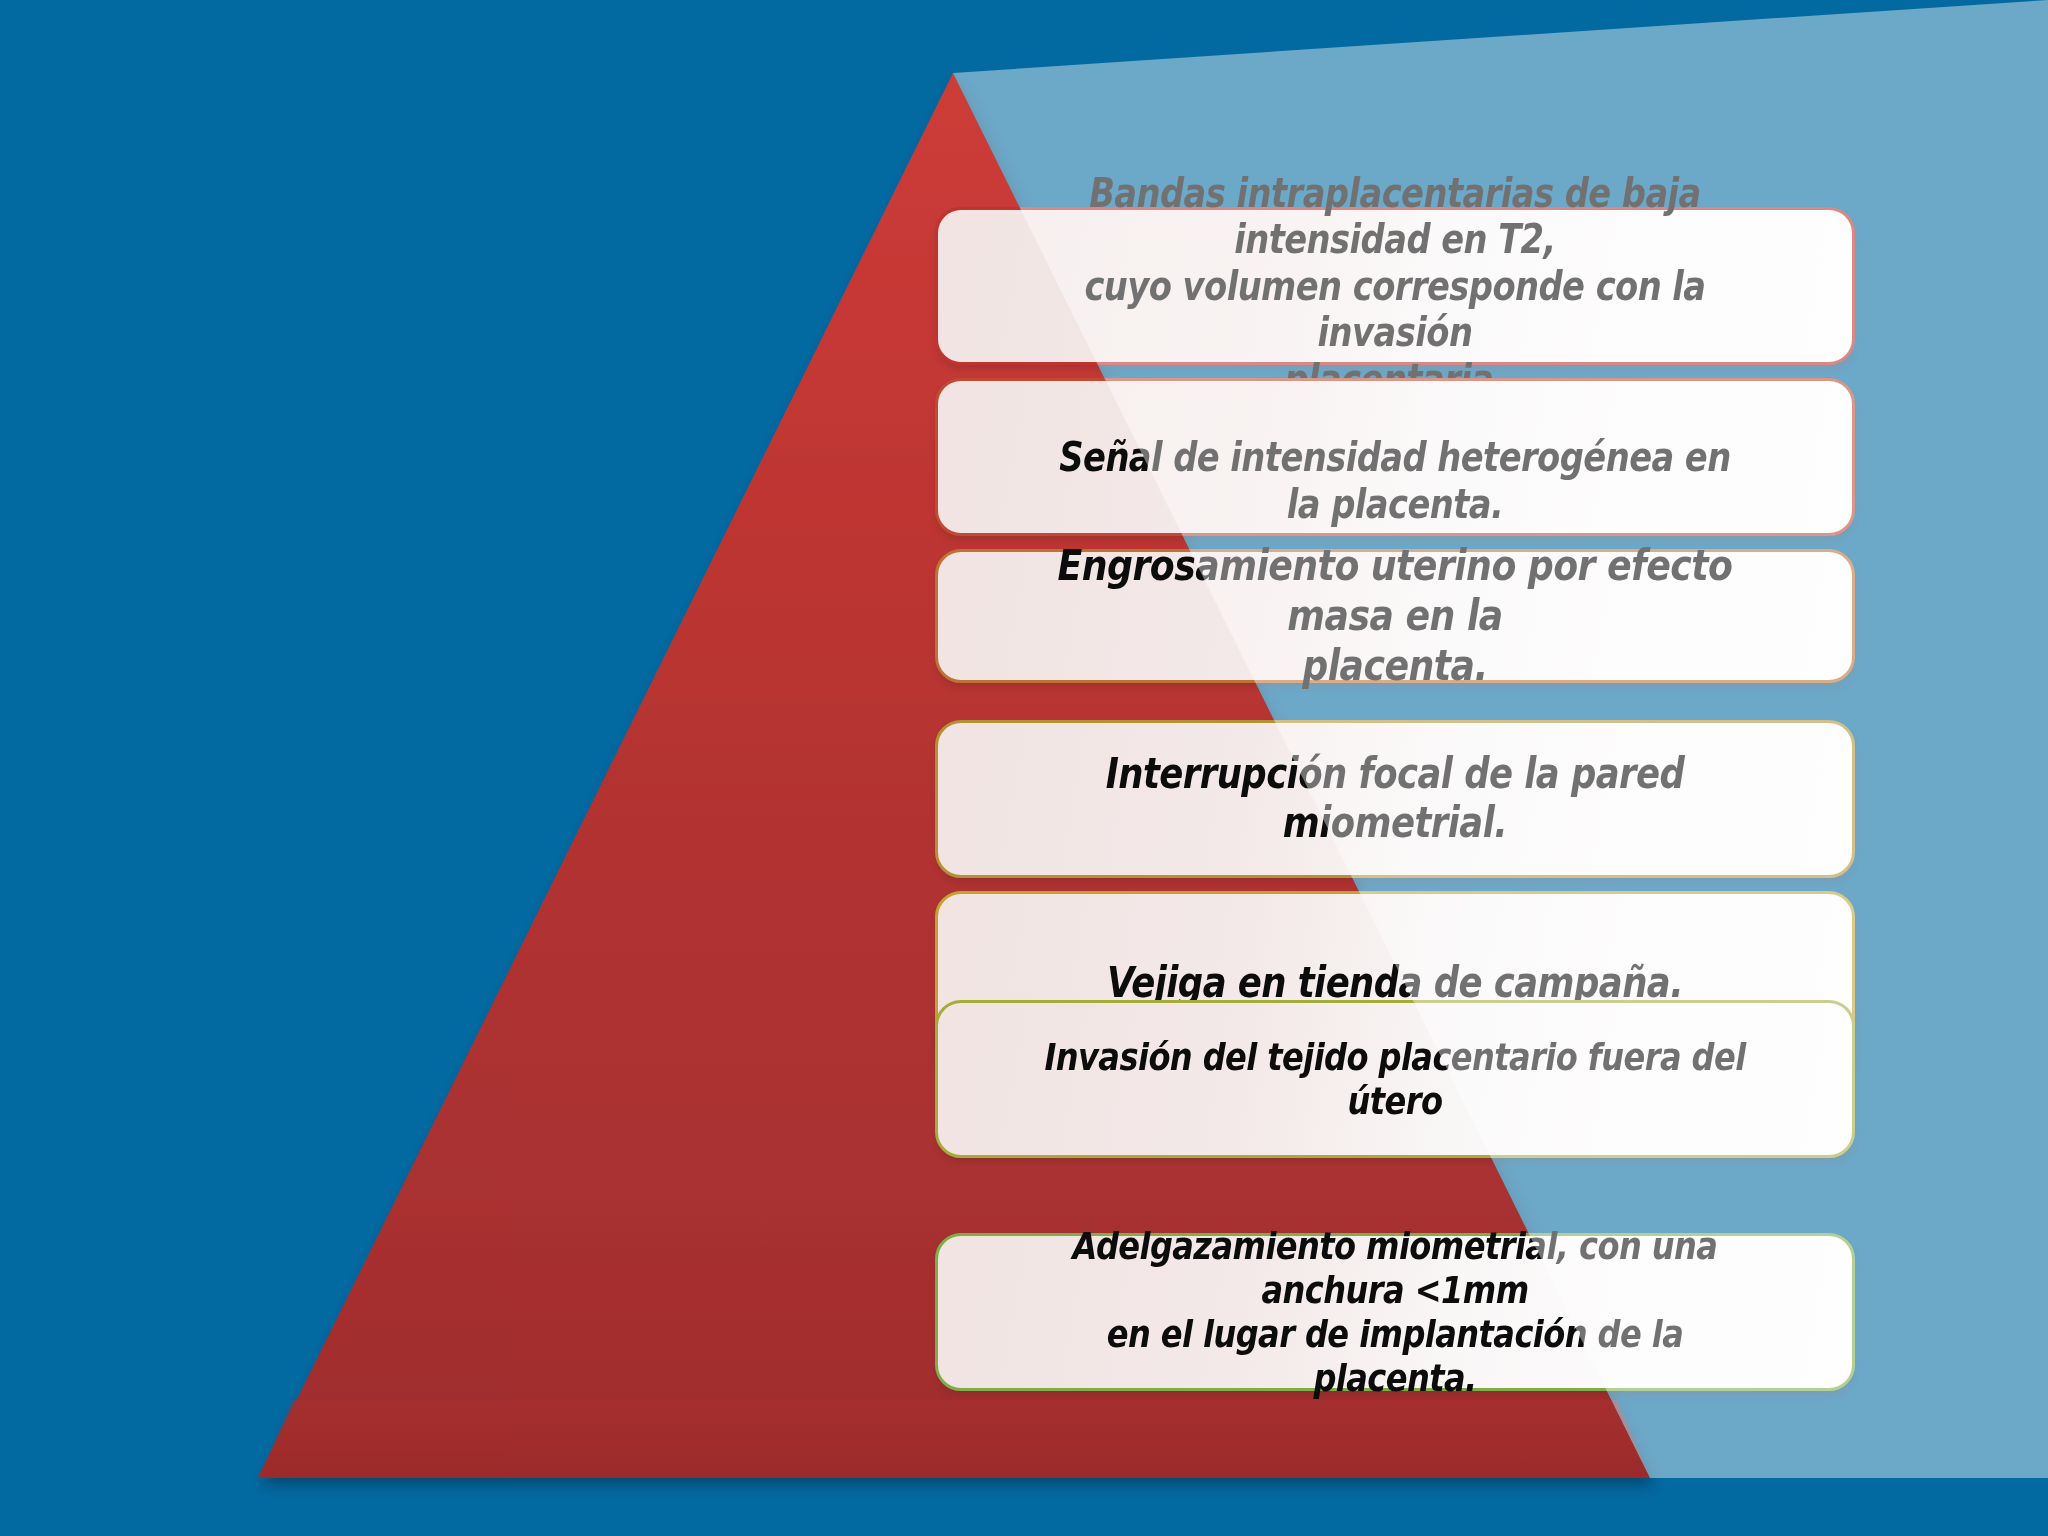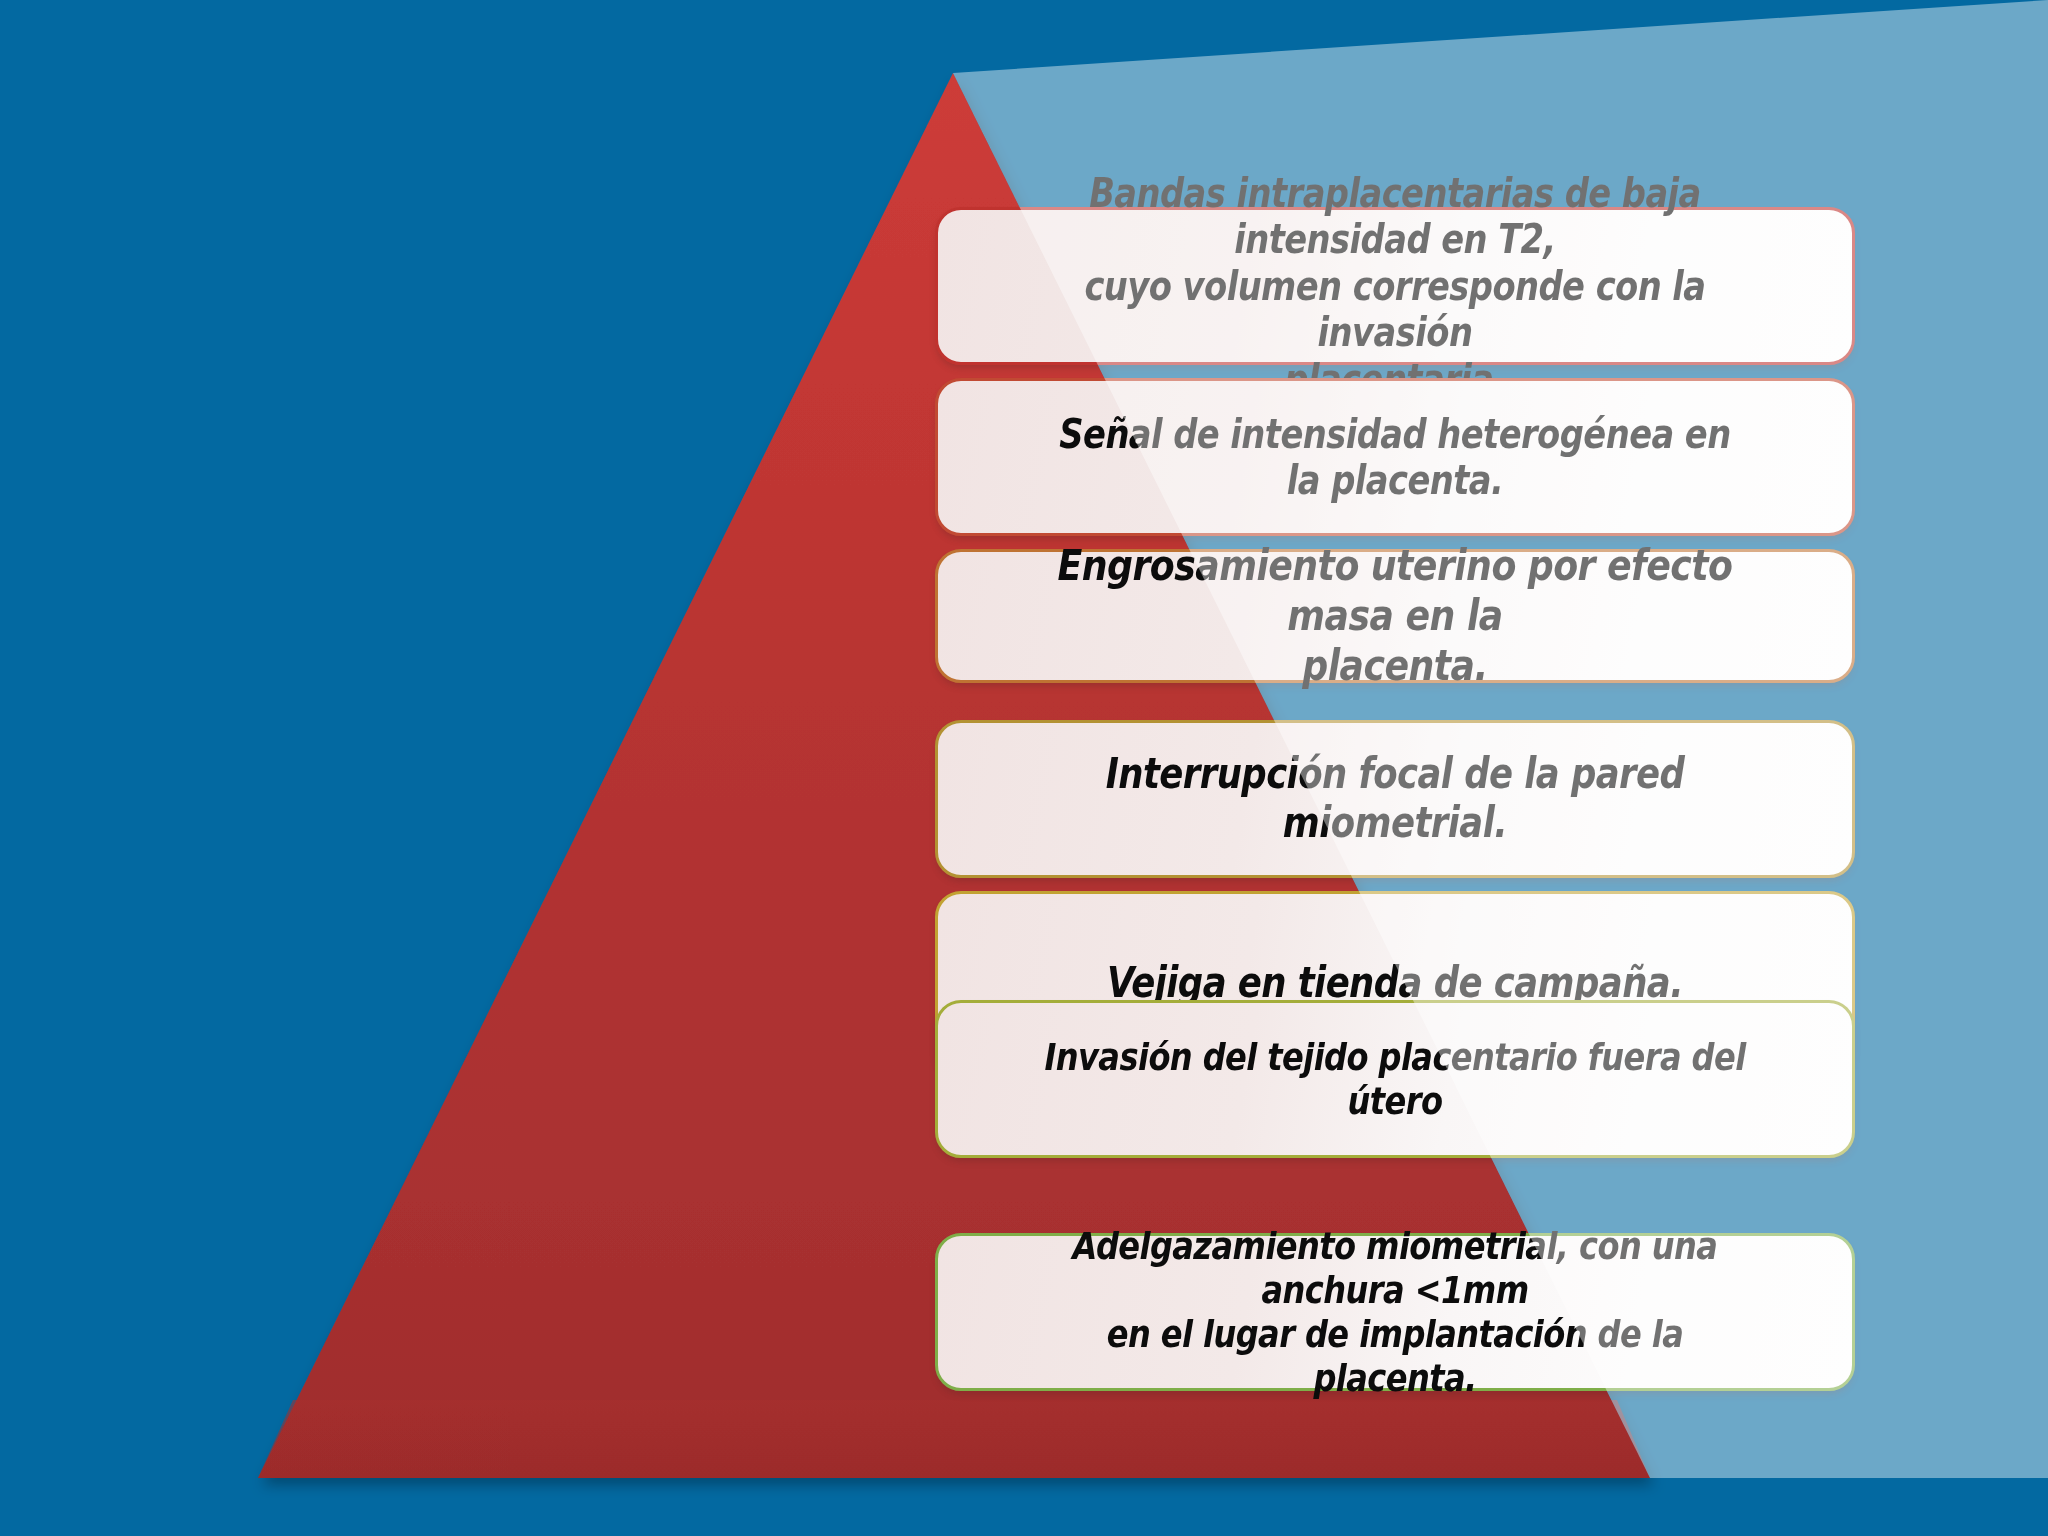--- a/index.html
+++ b/index.html
@@ -92,21 +92,21 @@
       <polygon points="293,1400 1617,1400 1650,1478 258,1478" fill="url(#baseGrad)" opacity="0.55"></polygon>
     </svg>
   </div>
 
   <div class="step-box" id="box-1" style="border-color: rgb(192, 51, 47);">
     <span class="step-text">Bandas intraplacentarias de baja intensidad en T2,
 cuyo volumen corresponde con la invasión
 placentaria.</span>
   </div>
 
-  <div class="step-box" id="box-2" style="border-color: rgb(193, 74, 51);">
+  <div class="step-box" id="box-2" style="border-color: rgb(193, 74, 51); align-items: flex-end;">
     <span class="step-text">Señal de intensidad heterogénea en la placenta.</span>
   </div>
 
   <div class="step-box" id="box-3" style="border-color: rgb(191, 115, 51);">
     <span class="step-text">Engrosamiento uterino por efecto masa en la
 placenta.</span>
   </div>
 
   <div class="step-box" id="box-4" style="border-color: rgb(179, 146, 51); justify-content: center;">
     <span class="step-text">Interrupción focal de la pared miometrial.</span>

